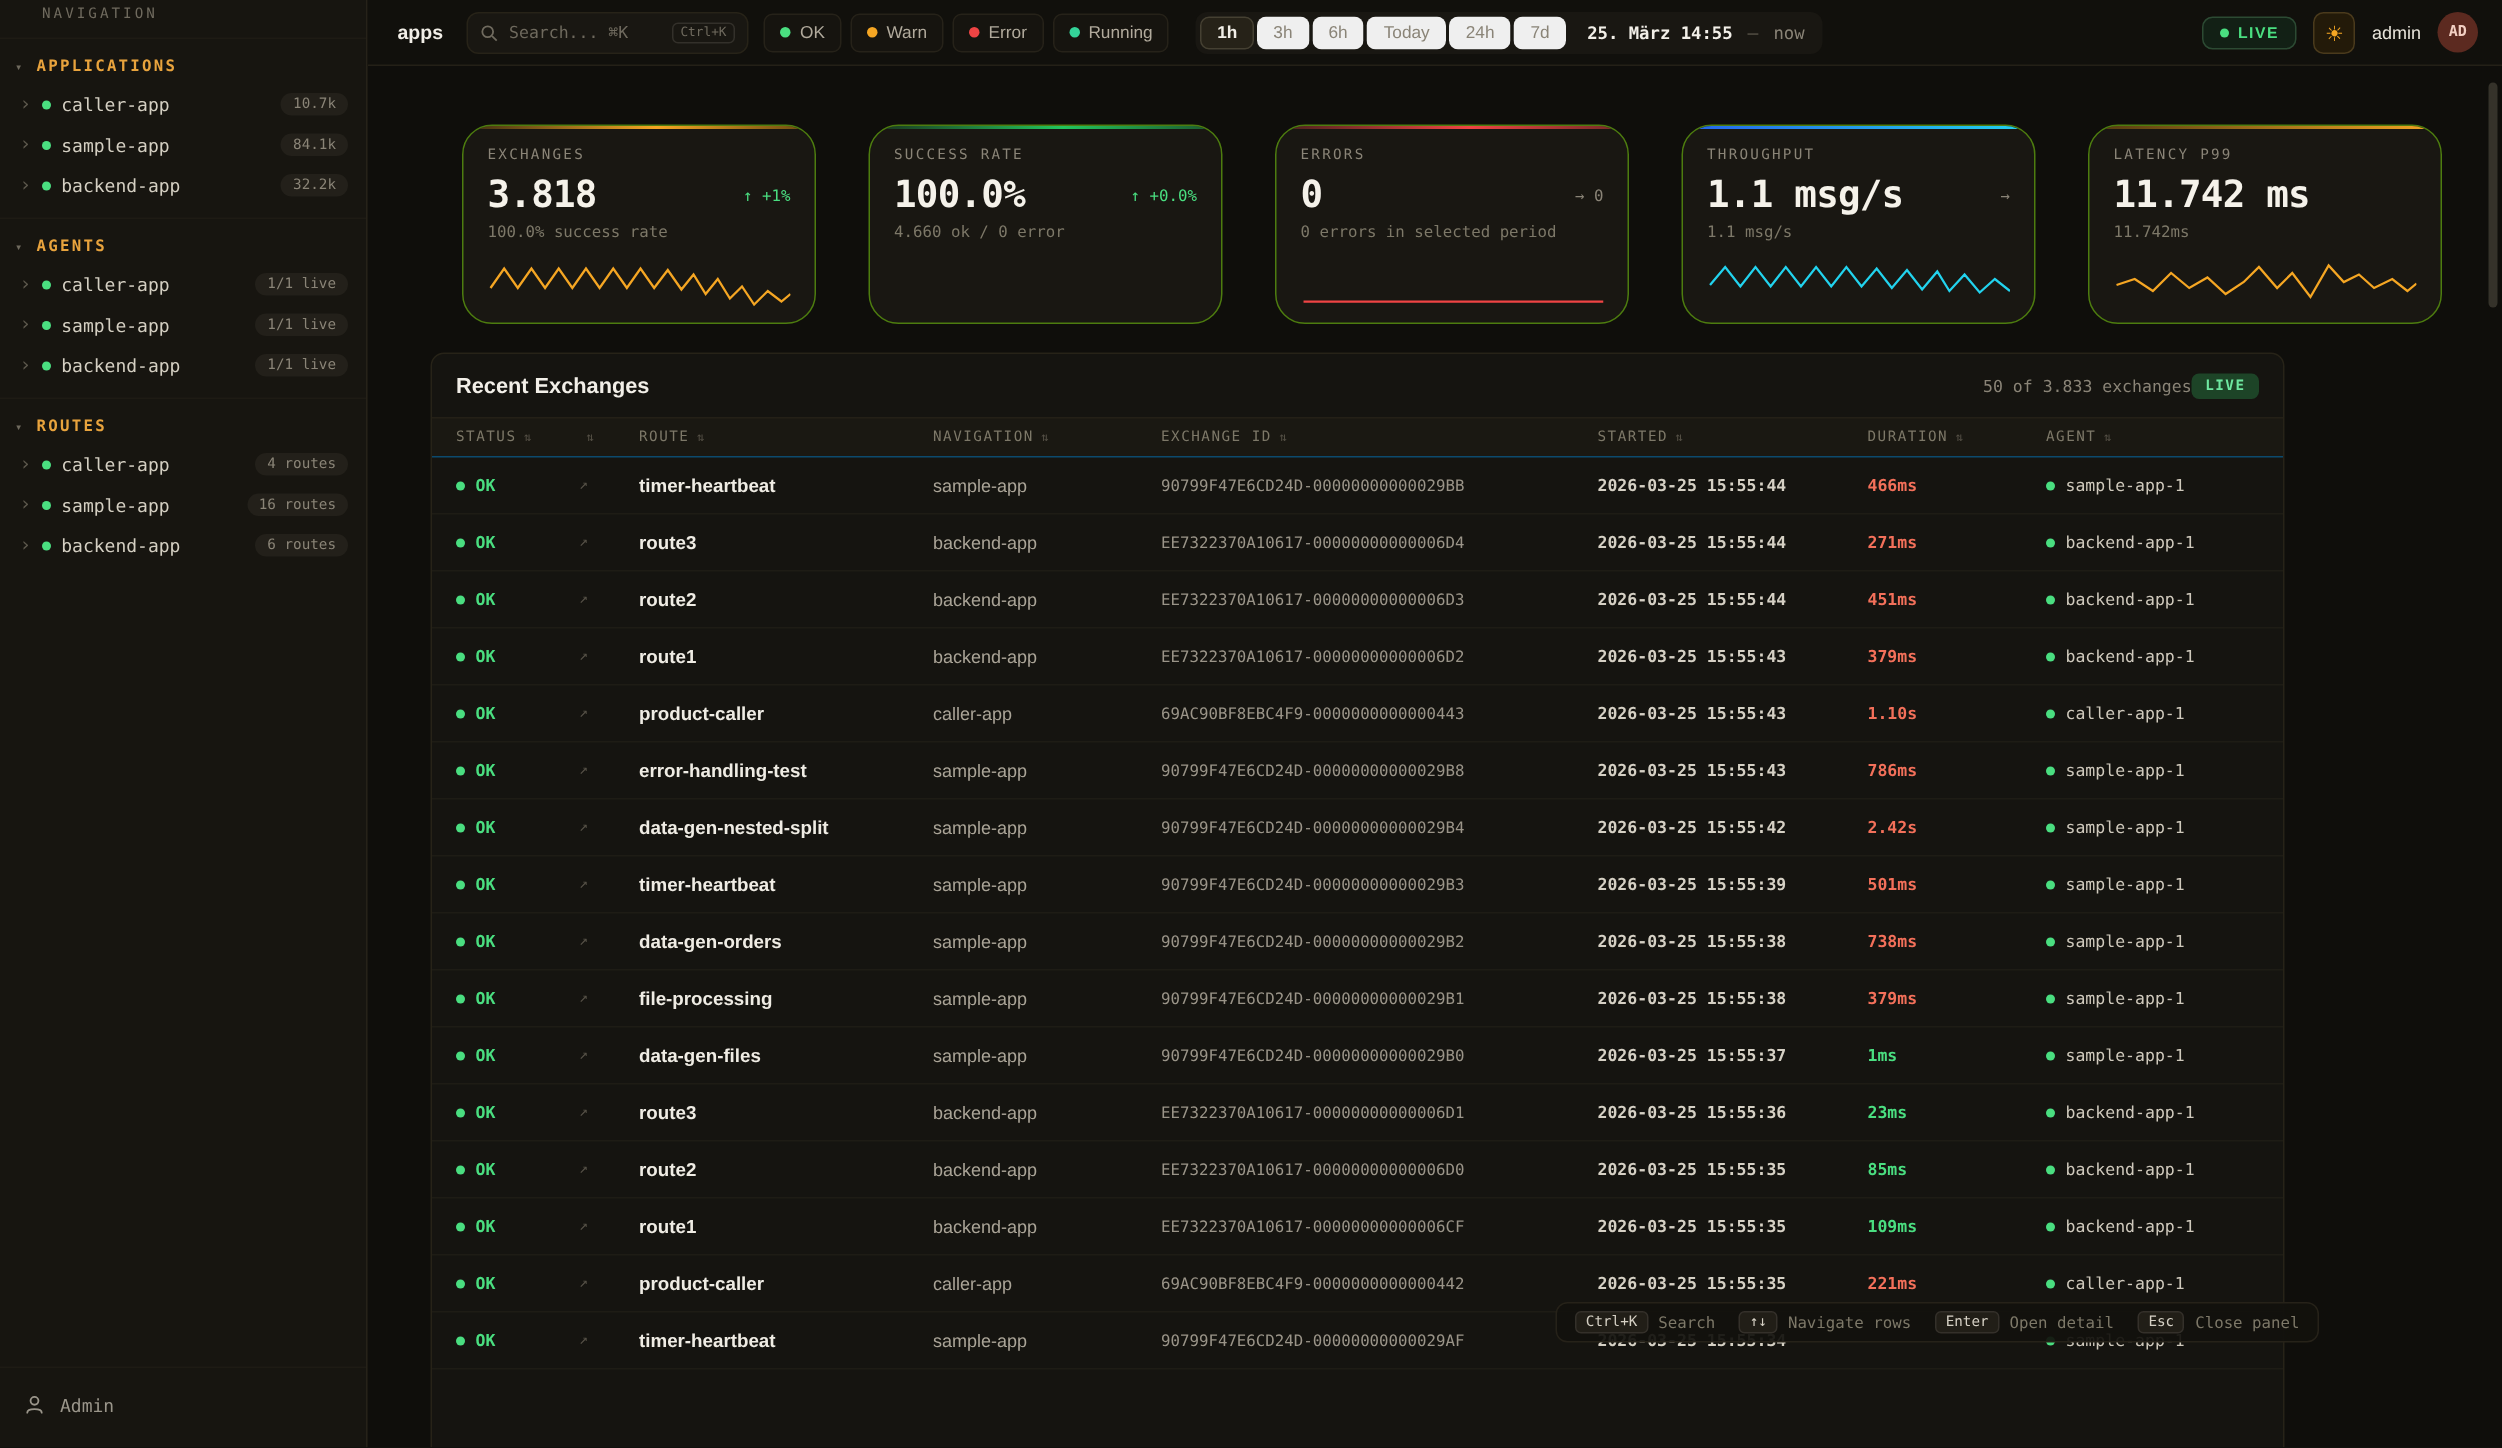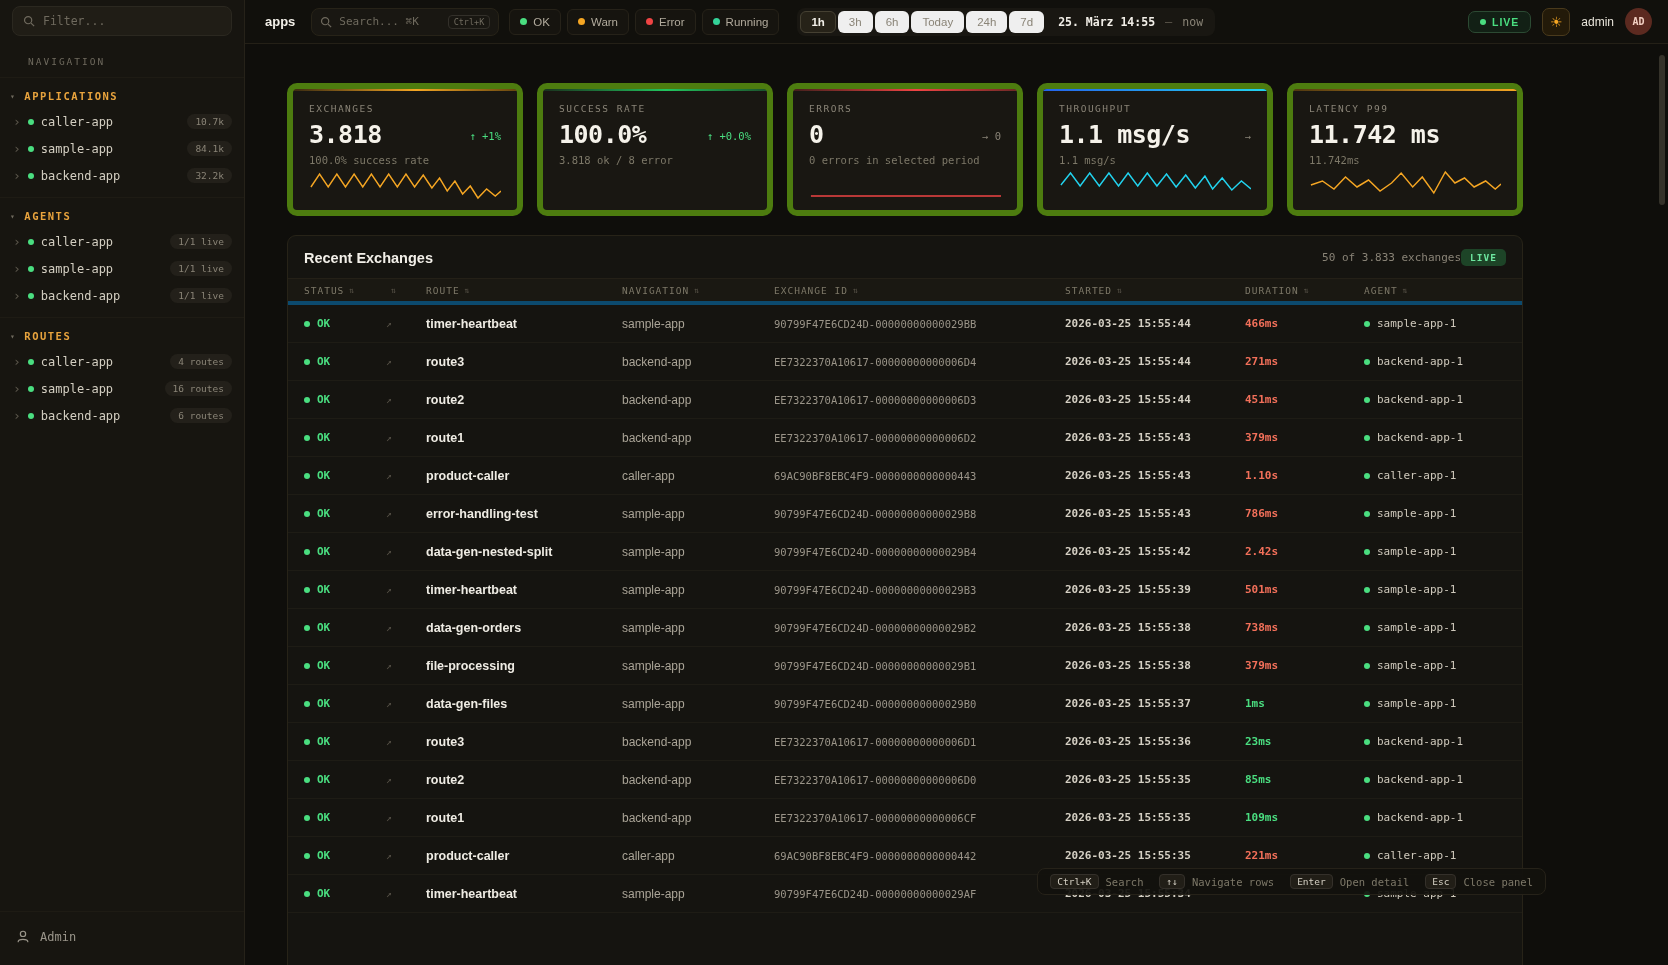--- a/index.html
+++ b/index.html
@@ -68,22 +68,22 @@
   .live-dot { width:6px; height:6px; border-radius:50%; background:#4ade80; }
   .theme-btn { width:28px; height:28px; border:1px solid #4a3a1c; background:#231a09; border-radius:7px;
                color:#f5a623; display:flex; align-items:center; justify-content:center; font-size:14px; cursor:pointer; }
   .user-name { font-family:"Liberation Sans", sans-serif; font-size:12px; color:#e8e4da; }
   .avatar { width:27px; height:27px; border-radius:50%; background:#5c2a20; color:#f3d0c3; font-size:10px;
             font-weight:bold; display:flex; align-items:center; justify-content:center; cursor:pointer;text-align:right; }
 
   
   .content { padding:39px 0 0 42px; overflow:hidden; height:921px; }
   .stats-row { display:flex; gap:14px; margin-bottom:19px; }
-  .card { width:236px; height:133px; background:#191712; border:6px solid #4d7c0f; border-radius:10px;
-          position:relative; padding:14px 16px 10px; overflow:hidden; }
+  .card { width:236px; height:133px; background:#191712; border:1px solid #4d7c0f; border-radius:20px;
+          position:relative; padding:14px 16px 10px; overflow:hidden;margin-left:21px; }
   .accent { position:absolute; top:0; left:0; right:0; height:2px; }
   .a1 { background:linear-gradient(90deg, rgba(245,158,11,.15), #f5a623 55%, rgba(245,158,11,.35)); }
   .a2 { background:linear-gradient(90deg, rgba(34,197,94,.15), #22c55e 55%, rgba(34,197,94,.35)); }
   .a3 { background:linear-gradient(90deg, rgba(239,68,68,.2), #ef4444 55%, rgba(239,68,68,.4)); }
   .a4 { background:linear-gradient(90deg, #2563eb, #22d3ee); }
   .a5 { background:linear-gradient(90deg, rgba(245,158,11,.25), #f5a623); }
   .card-label { font-size:9.5px; letter-spacing:1.5px; color:#8a8477; margin-bottom:7px; }
   .card-value-row { display:flex; justify-content:space-between; align-items:flex-start; }
   .card-value { font-size:25px; font-weight:bold; color:#f5f2ea; letter-spacing:-.5px; line-height:1.1; }
   .card-trend { font-size:10.5px; margin-top:9px; white-space:nowrap; }
@@ -95,21 +95,21 @@
   
   .panel { width:1236px; background:#151410; border:1px solid #272318; border-radius:9px; height:750px; }
   .panel-header { display:flex; align-items:center; padding:13px 16px 12px; }
   .panel-title { font-family:"Liberation Sans", sans-serif; font-weight:bold; font-size:14.5px; color:#f2efe8; }
   .panel-meta { margin-left:auto; display:flex; align-items:center; }
   .panel-count { color:#8a8477; font-size:11px; }
   .live-badge { background:#1d4427; color:#6ee7a0; font-size:9.5px; font-weight:bold; padding:3px 9px;
                 border-radius:5px; letter-spacing:1px; }
   .grid-cols { display:grid; grid-template-columns:82px 40px 196px 152px 291px 180px 119px 1fr;
                padding:0 16px; align-items:center; }
-  .thead { background:#1a1812; border-top:1px solid #242017; border-bottom:4px solid #0c4a6e; height:27px;
+  .thead { background:#1a1812; border-top:1px solid #242017; border-bottom:1px solid #0c4a6e; height:27px;
            color:#7d7868; font-size:9.5px; letter-spacing:1px; }
   .th { display:flex; gap:5px; align-items:center; cursor:pointer; }
   .sort { font-size:8px; color:#555046; }
   .row { height:38px; border-bottom:1px solid #1e1c15; cursor:pointer; }
   .cell-status { display:flex; gap:7px; align-items:center; color:#4ade80; font-size:11px; font-weight:bold; }
   .cell-ricon { color:#555046; font-size:10px; }
   .cell-route { font-family:"Liberation Sans", sans-serif; font-weight:bold; font-size:12.5px; color:#efece4; }
   .cell-app { font-family:"Liberation Sans", sans-serif; font-size:12px; color:#aaa497; }
   .cell-id { font-size:10.5px; color:#9a9488; }
   .cell-started { font-size:11px; color:#d5d0c4; font-weight:bold; }
@@ -127,27 +127,20 @@
   .scroll-thumb { position:absolute; right:3px; top:55px; width:6px; height:150px; background:#35322a;
                   border-radius:3px; cursor:pointer; }
 </style>
 </head>
 <body>
 
 <div class="app">
 
   <aside class="sidebar">
 
-    <div class="filter-box">
-      <svg width="12" height="12" viewBox="0 0 14 14">
-        <circle cx="6" cy="6" r="4.2" fill="none" stroke="#6f6a5e" stroke-width="1.4"></circle>
-        <line x1="9.4" y1="9.4" x2="13" y2="13" stroke="#6f6a5e" stroke-width="1.4"></line>
-      </svg>
-      <input placeholder="Filter..." style="">
-    </div>
 
     <div class="nav-label">NAVIGATION</div>
     <div>
         <div class="nav-section">
     <div class="section-header">
       <span class="section-caret">▾</span>
       <span class="section-label">APPLICATIONS</span>
     </div>
     <div>
             <div class="nav-item">
@@ -311,21 +304,21 @@
           </div>
         </div>
 
         <div class="card">
           <div class="accent a2"></div>
           <div class="card-label">SUCCESS RATE</div>
           <div class="card-value-row">
             <span class="card-value">100.0%</span>
             <span class="card-trend trend-up">↑ +0.0%</span>
           </div>
-          <div class="card-sub">3.818 ok / 8 error</div>
+          <div class="card-sub">4.660 ok / 0 error</div>
         </div>
 
         <div class="card">
           <div class="accent a3"></div>
           <div class="card-label">ERRORS</div>
           <div class="card-value-row">
             <span class="card-value">0</span>
             <span class="card-trend trend-flat">→ 0</span>
           </div>
           <div class="card-sub">0 errors in selected period</div>

